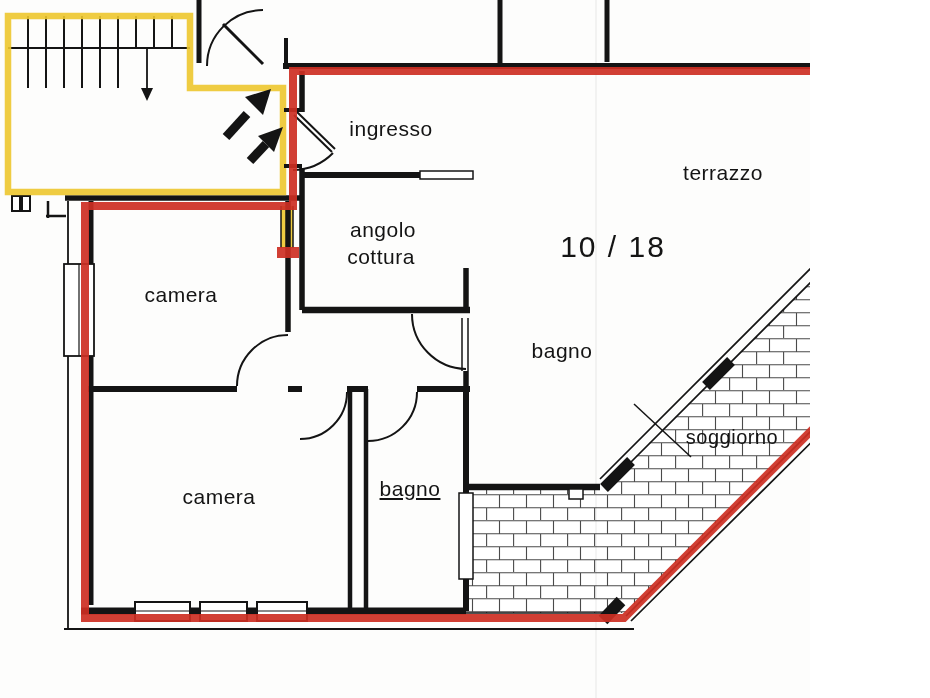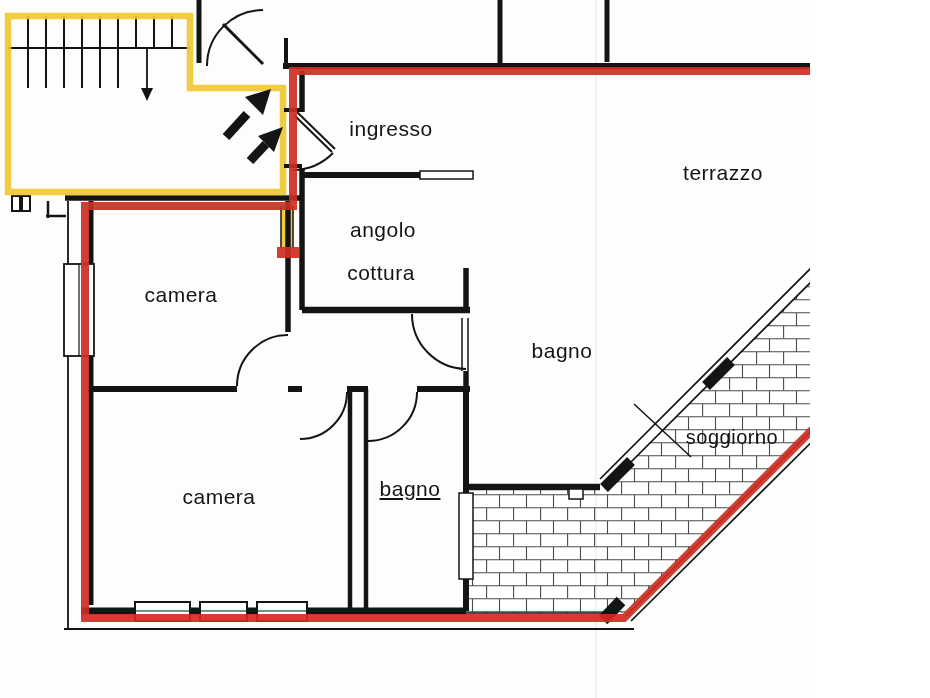--- a/index.html
+++ b/index.html
@@ -127,20 +127,21 @@
     <path class="wall" stroke-width="9" d="M226,137L247,114"></path>
     <polygon class="blackfill" points="271,89 263,115 245,97"></polygon>
     <path class="wall" stroke-width="9" d="M250,161L266,144"></path>
     <polygon class="blackfill" points="283,127 274,152 258,136"></polygon>
   </g>
 </svg>
 
 <div class="lbl" style="left:391px;top:129px;">ingresso</div>
 <div class="lbl" style="left:723px;top:173px;">terrazzo</div>
 <div class="lbl" style="left:383px;top:230px;">angolo</div>
-<div class="lbl" style="left:381px;top:257px;margin-top:16px;">cottura</div>
+<div class="lbl" style="left:381px;top:257px;">cottura</div>
+<div class="lbl sheet" style="left:613px;top:247px;">10 / 18</div>
 <div class="lbl" style="left:181px;top:295px;">camera</div>
 <div class="lbl" style="left:562px;top:351px;">bagno</div>
 <div class="lbl" style="left:732px;top:437px;font-size:20px;">soggiorno</div>
 <div class="lbl" style="left:219px;top:497px;">camera</div>
 <div class="lbl" style="left:410px;top:489px;text-decoration:underline;">bagno</div>
 
 </div>
 
 </body></html>

